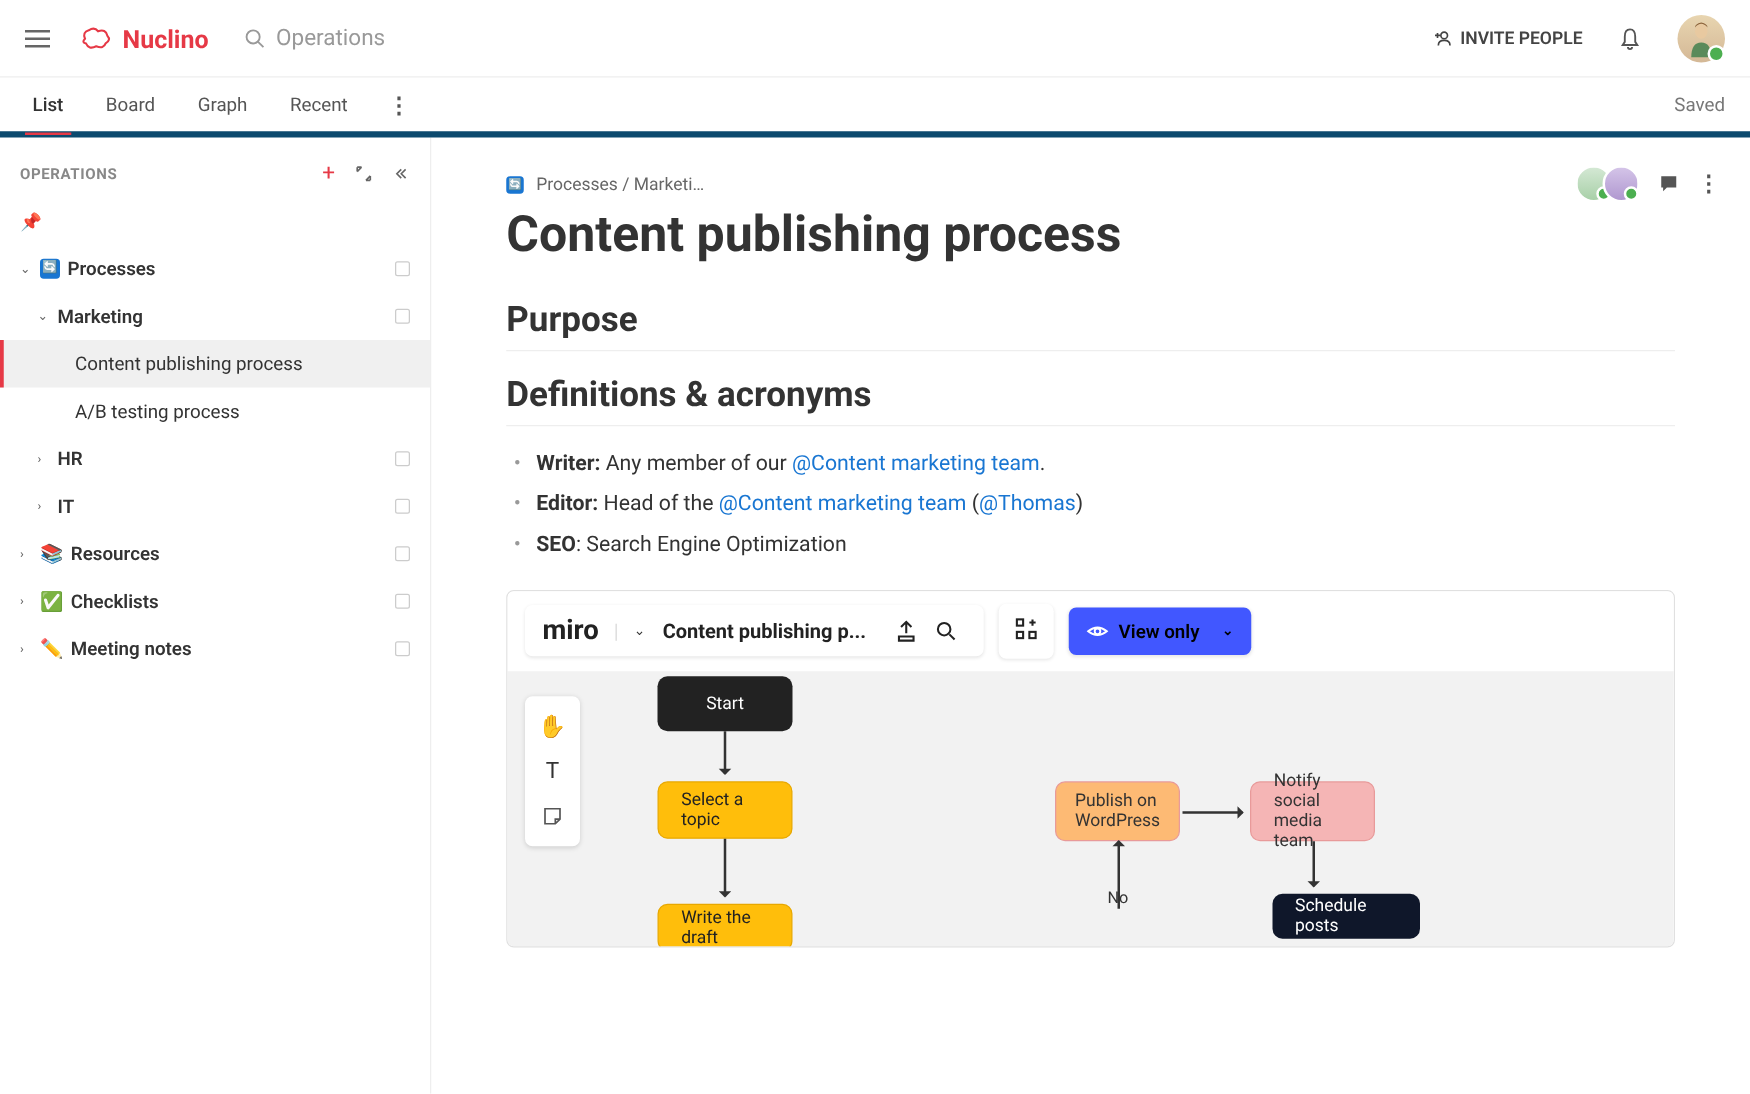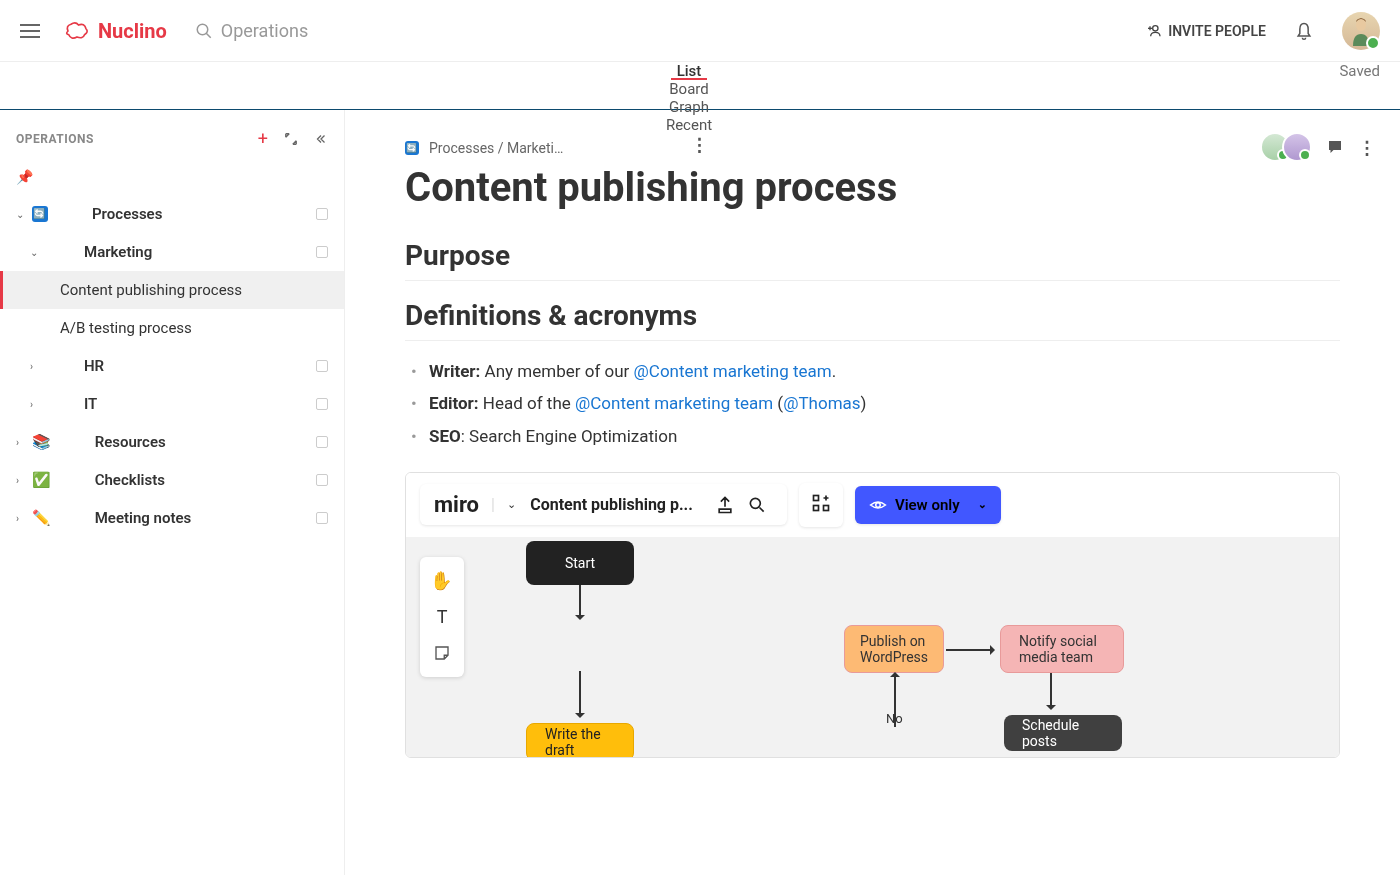--- a/index.html
+++ b/index.html
@@ -14,21 +14,21 @@
 .search-area { display:flex; align-items:center; flex:1; color:#999; font-size:18px; }
 .search-area .search-icon { width:18px; height:18px; margin-right:8px; }
 .header-right { display:flex; align-items:center; gap:28px; }
 .invite { display:flex; align-items:center; font-size:14px; font-weight:600; color:#444; cursor:pointer; }
 .invite svg { width:16px; height:16px; margin-right:6px; }
 .bell { width:20px; height:20px; cursor:pointer; }
 .avatar-top { width:38px; height:38px; border-radius:50%; background:linear-gradient(#e8d5b0,#d4b896); position:relative; cursor:pointer; display:flex; align-items:center; justify-content:center; }
 .avatar-top::after { content:""; position:absolute; bottom:0; right:0; width:10px; height:10px; background:#4caf50; border:2px solid #fff; border-radius:50%; }
 
 
-.tabs-row { height:48px; display:flex; align-items:center; padding:0 20px; border-bottom:1px solid #0c4a6e; font-size:15px; color:#555; position:relative;flex-direction:column; }
+.tabs-row { height:48px; display:flex; align-items:center; padding:0 20px; border-bottom:5px solid #0c4a6e; font-size:15px; color:#555; position:relative; }
 .tab { padding:0 6px; margin-right:22px; cursor:pointer; height:48px; display:flex; align-items:center; position:relative; }
 .tab.active { color:#333; font-weight:500; }
 .tab.active::after { content:""; position:absolute; bottom:0; left:0; right:0; height:2px; background:#e63946; }
 .tab-more { font-size:18px; font-weight:700; cursor:pointer; padding:0 4px; letter-spacing:1px;}
 .saved-label { position:absolute; right:20px; font-size:15px; color:#777; }
 
 
 .main { display:flex; height:calc(875px - 62px - 48px); }
 .sidebar { width:345px; border-right:1px solid #eee; padding:12px 0; font-size:15px; color:#333; overflow:hidden;}
 .sidebar-header { display:flex; align-items:center; justify-content:space-between; padding:6px 16px 10px 16px; }
@@ -41,21 +41,21 @@
 .tree-item.selected { background:#f0f0f0; }
 .tree-item.selected::before { content:""; position:absolute; left:0; top:0; bottom:0; width:3px; background:#e63946; }
 .indent-0 { padding-left:16px; }
 .indent-1 { padding-left:16px; }
 .indent-2 { padding-left:30px; }
 .indent-3 { padding-left:60px; }
 .caret { width:12px; display:inline-block; margin-right:4px; font-size:10px; color:#666;}
 .item-emoji { margin-right:6px; font-size:15px; }
 .item-label { flex:1; white-space:nowrap; overflow:hidden; text-overflow:ellipsis; }
 .doc-icon { width:12px; height:12px; border:1.5px solid #ccc; border-radius:2px; margin-left:8px; position:relative; }
-.bold { font-weight:600;margin-left:38px; }
+.bold { font-weight:600; }
 .pin-icon { margin-right:10px; font-size:14px; color:#333;}
 .refresh-emoji { display:inline-block; width:16px; height:16px; background:#1976d2; color:#fff; font-size:10px; border-radius:3px; text-align:center; line-height:16px; margin-right:6px;}
 
 
 .content { flex:1; padding:30px 60px 0 60px; overflow:hidden; position:relative; }
 .content-header-icons { position:absolute; top:22px; right:24px; display:flex; align-items:center; gap:14px; }
 .avatar-stack { display:flex; }
 .avatar-stack .av { width:30px; height:30px; border-radius:50%; border:2px solid #fff; margin-left:-8px; position:relative; }
 .avatar-stack .av:first-child { margin-left:0; }
 .av1 { background:linear-gradient(#d4e8d4,#a8d0a8); }
@@ -85,22 +85,22 @@
 .miro-viewonly .vdown { margin-left:18px; font-size:11px; }
 .miro-ctrl { background:#fff; border-radius:6px; box-shadow:0 1px 3px rgba(0,0,0,0.1); padding:10px 12px; cursor:pointer; }
 .miro-canvas { background:#f2f2f2; height:220px; position:relative; padding:14px; }
 .miro-tool-panel { position:absolute; left:14px; top:20px; background:#fff; border-radius:6px; box-shadow:0 1px 4px rgba(0,0,0,0.15); display:flex; flex-direction:column; padding:6px 4px; }
 .miro-tool { width:36px; height:36px; display:flex; align-items:center; justify-content:center; cursor:pointer; font-size:18px;}
 .miro-node { position:absolute; border-radius:8px; font-size:14px; display:flex; align-items:center; justify-content:center; padding:18px;}
 .node-start { background:#222; color:#fff; width:108px; height:44px; left:120px; top:4px; }
 .node-topic { background:#ffbe0b; color:#222; width:108px; height:46px; left:120px; top:88px; border:1px solid #e8a800;}
 .node-draft { background:#ffbe0b; color:#222; width:108px; height:38px; left:120px; top:186px; border:1px solid #e8a800;}
 .node-wp { background:#fdba74; color:#333; width:100px; height:48px; left:438px; top:88px; border:1px solid #e89a9a;}
-.node-notify { background:#f5b5b5; color:#333; width:124px; height:48px; left:594px; top:88px; border:1px solid #e89a9a;}
-.node-sched { background:#404040; color:#fff; width:118px; height:34px; left:598px; top:178px; }
+.node-notify { background:#f5b5b5; color:#333; width:100px; height:48px; left:594px; top:88px; border:1px solid #e89a9a;}
+.node-sched { background:#0f172a; color:#fff; width:118px; height:34px; left:612px; top:178px; }
 .node-no { position:absolute; left:480px; top:174px; font-size:13px; color:#333;}
 .arrow-v { position:absolute; width:2px; background:#333; }
 .arrow-v::after { content:""; position:absolute; bottom:-6px; left:-4px; border:5px solid transparent; border-top-color:#333; }
 .arrow-h { position:absolute; height:2px; background:#333; }
 .arrow-h::after { content:""; position:absolute; right:-6px; top:-4px; border:5px solid transparent; border-left-color:#333; }
 .arrow-up::after { top:-6px; bottom:auto; border:5px solid transparent; border-bottom-color:#333;}
 </style>
 </head>
 <body>
 
@@ -302,20 +302,21 @@
           <div class="miro-tool" style="color:#4157ff;">✋</div>
           <div class="miro-tool">T</div>
           <div class="miro-tool">
               <svg width="18" height="18" viewBox="0 0 24 24">
                 <path d="M4 4 L20 4 L20 15 L15 20 L4 20 Z M15 20 L15 15 L20 15" fill="none" stroke="#555" stroke-width="1.8"></path>
               </svg>
             </div>
         </div>
         <div class="miro-node node-start">Start</div>
         <div class="arrow-v" style="left:173px; top:48px; height:34px;"></div>
+        <div class="miro-node node-topic">Select a topic</div>
         <div class="arrow-v" style="left:173px; top:134px; height:46px;"></div>
         <div class="miro-node node-draft">Write the draft</div>
         <div class="miro-node node-wp">Publish on WordPress</div>
         <div class="arrow-h" style="left:540px; top:112px; width:48px;"></div>
         <div class="miro-node node-notify">Notify social media team</div>
         <div class="arrow-v arrow-up" style="left:488px; top:136px; height:54px;"></div>
         <div class="node-no">No</div>
         <div class="arrow-v" style="left:644px; top:136px; height:36px;"></div>
         <div class="miro-node node-sched">Schedule posts</div>
       </div>

